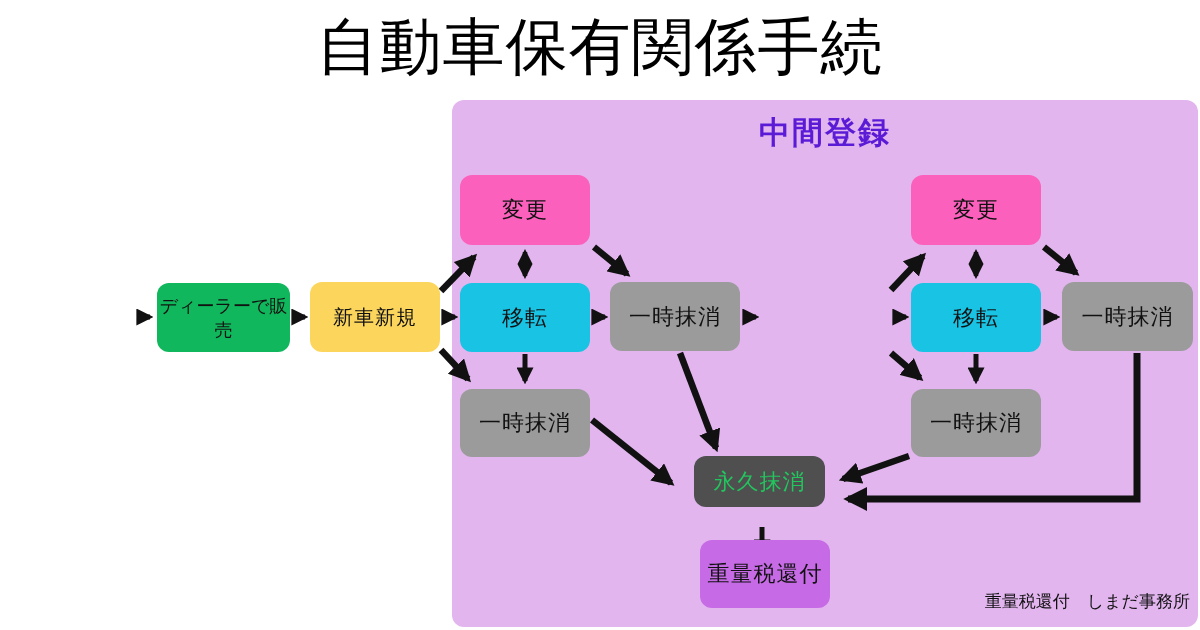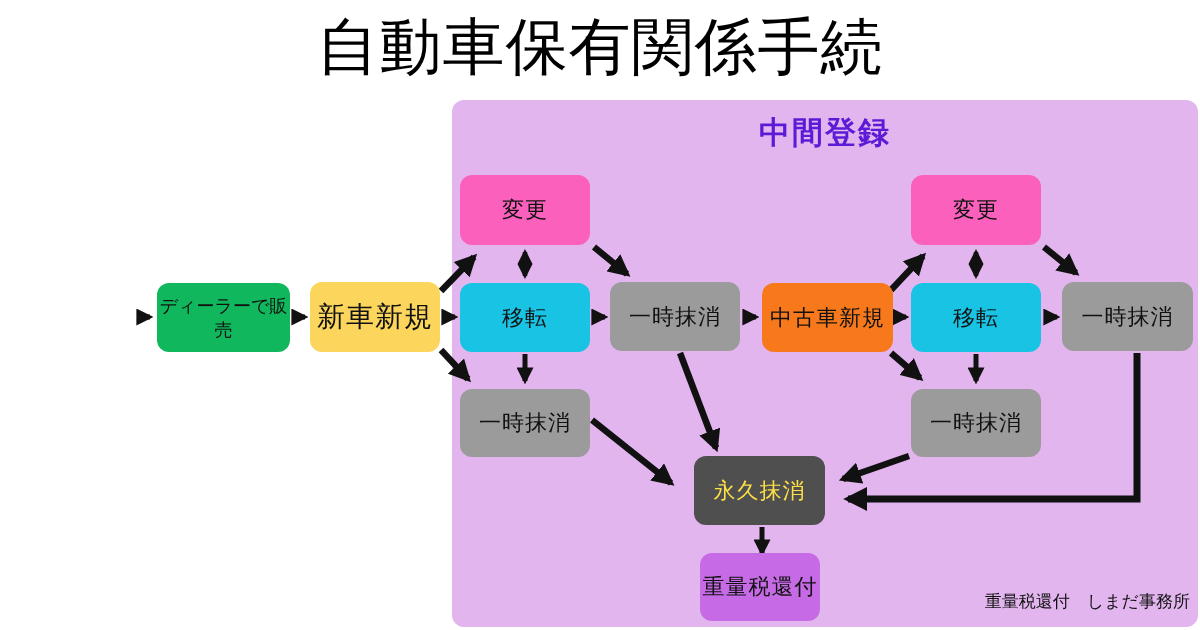--- a/index.html
+++ b/index.html
@@ -30,32 +30,32 @@
   .aw7  { stroke-width:7px; }
   .node {
     position:absolute; display:flex; align-items:center; justify-content:center;
     border-radius:12px; font-size:22px; color:#111; z-index:3;
     letter-spacing:1px; text-align:center;
   }
   .n-maker    { left:10px;   top:283px; width:125px; height:69px; font-size:14.5px; letter-spacing:0;
                 background:linear-gradient(135deg,#6cc43c 0%,#d7e35e 100%); }
   .n-dealer   { left:157px;  top:283px; width:133px; height:69px; font-size:18px; letter-spacing:0;
                 background:#10b75c; }
-  .n-newcar   { left:310px;  top:282px; width:130px; height:70px; font-size:28px; background:#fcd65c; }
+  .n-newcar   { left:310px;  top:282px; width:130px; height:70px; font-size:20px; background:#fcd65c; }
   .n-changeL  { left:460px;  top:175px; width:130px; height:70px; background:#fb61bc; }
   .n-transL   { left:460px;  top:283px; width:130px; height:69px; background:#18c3e4; }
   .n-tempML   { left:610px;  top:282px; width:130px; height:69px; background:#9b9b9b; }
   .n-tempLL   { left:460px;  top:389px; width:130px; height:68px; background:#9b9b9b; }
   .n-used     { left:762px;  top:283px; width:131px; height:69px; background:#f7791b; }
   .n-changeR  { left:911px;  top:175px; width:130px; height:70px; background:#fb61bc; }
   .n-transR   { left:911px;  top:283px; width:130px; height:69px; background:#18c3e4; }
   .n-tempFR   { left:1062px; top:282px; width:131px; height:69px; background:#9b9b9b; }
   .n-tempRL   { left:911px;  top:389px; width:130px; height:68px; background:#9b9b9b; }
-  .n-perm     { left:694px;  top:456px; width:131px; height:69px; background:#4f4f4f; color:#fde047; }
-  .n-refund   { left:700px;  top:553px; width:120px; height:68px; background:#c76ae6; }
+  .n-perm     { left:694px;  top:456px; width:131px; height:51px; background:#4f4f4f; color:#22c55e; }
+  .n-refund   { left:700px;  top:540px; width:130px; height:68px; background:#c76ae6; }
   .footer {
     position:absolute; right:10px; top:590px; width:400px; text-align:right;
     font-size:17px; color:#111; z-index:3;
   }
 </style>
 </head>
 <body>
 
 <div class="canvas">
 
@@ -98,21 +98,20 @@
 
     <polyline class="aw7" points="1137,353 1137,499 848,499" marker-end="url(#ah)"></polyline>
   </svg>
 
   <div class="node n-dealer">ディーラーで販売</div>
   <div class="node n-newcar">新車新規</div>
   <div class="node n-changeL">変更</div>
   <div class="node n-transL">移転</div>
   <div class="node n-tempML">一時抹消</div>
   <div class="node n-tempLL">一時抹消</div>
-  <div class="node n-used">中古車新規</div>
   <div class="node n-changeR">変更</div>
   <div class="node n-transR">移転</div>
   <div class="node n-tempFR">一時抹消</div>
   <div class="node n-tempRL">一時抹消</div>
   <div class="node n-perm">永久抹消</div>
   <div class="node n-refund">重量税還付</div>
 
   <div class="footer">重量税還付　しまだ事務所</div>
 
 </div>

